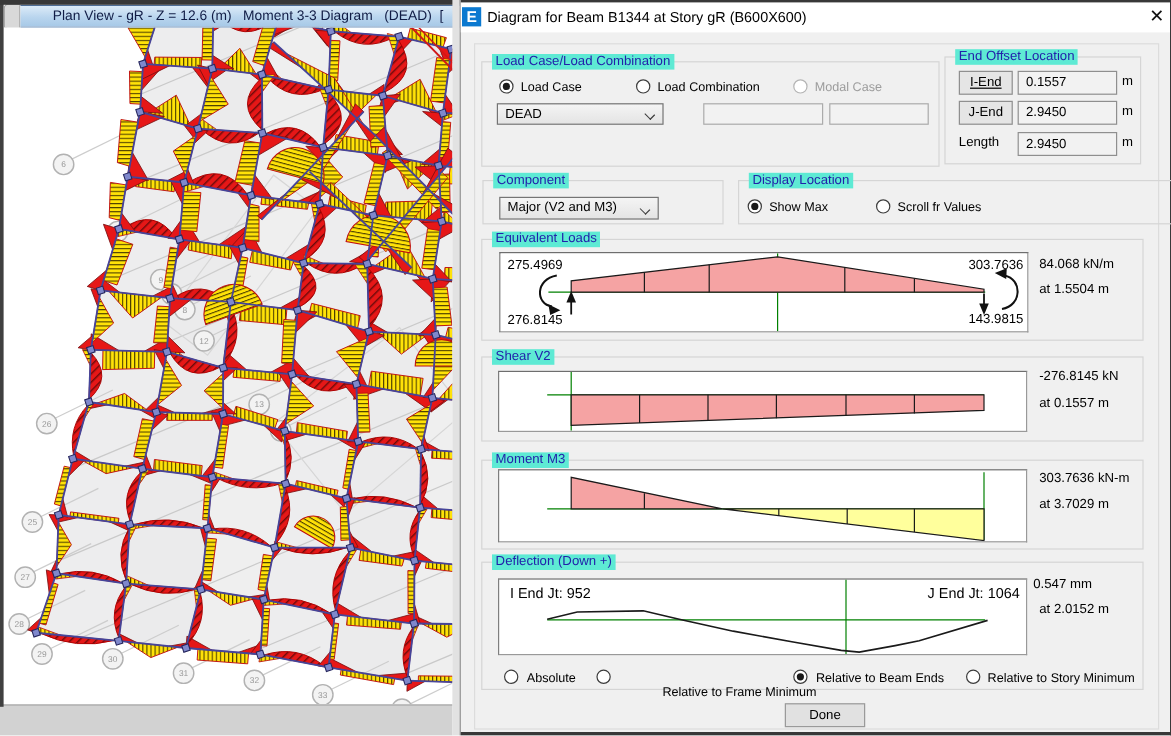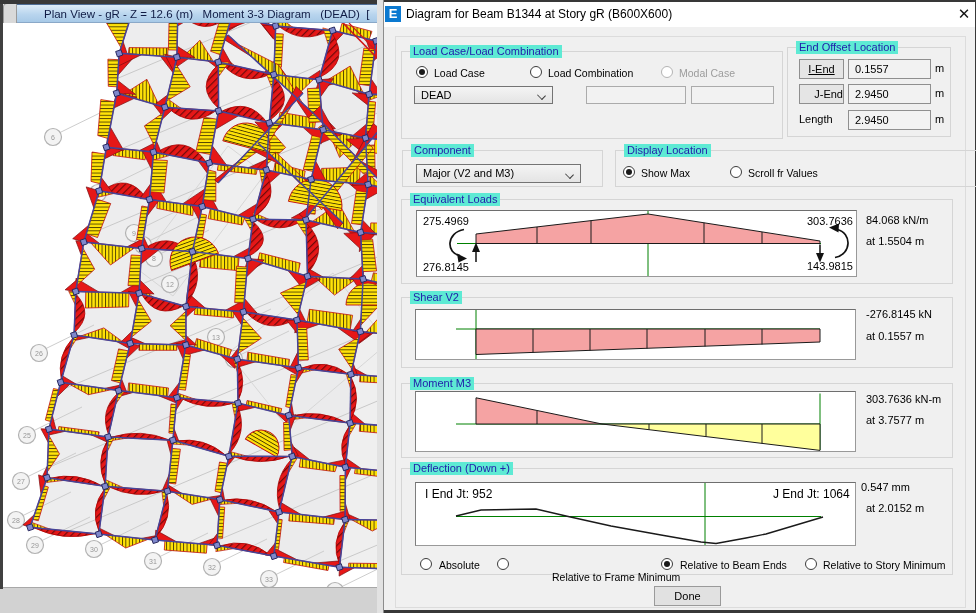--- a/index.html
+++ b/index.html
@@ -884,30 +884,30 @@
 <div class="rlbl dis" style="left:295px; top:67px;">Modal Case</div>
 <div class="combo" style="left:30px; top:86px; width:139px; height:18px; line-height:16px;">DEAD<span class="chev"></span></div>
 <div class="tbox" style="left:202px; top:86px; width:100px; height:18px;"></div>
 <div class="tbox" style="left:307px; top:86px; width:83px; height:18px;"></div>
 <div class="grp" style="left:403px; top:47px; width:164px; height:90px;">
         <div class="grplbl">End Offset Location</div>
       </div>
 <div class="btn" style="left:415px; top:59px; width:45px; height:20px; line-height:18px;text-decoration:underline;">I-End</div>
 <div class="vbox" style="left:464px; top:59px; width:83px; height:20px; line-height:18px;">0.1557</div>
 <div class="lbl" style="left:551px; top:62px;">m</div>
-<div class="btn" style="left:415px; top:84px; width:45px; height:20px; line-height:18px;text-align:right;">J-End</div>
+<div class="btn" style="left:415px; top:84px; width:45px; height:20px; line-height:18px;">J-End</div>
 <div class="vbox" style="left:464px; top:84px; width:83px; height:20px; line-height:18px;">2.9450</div>
 <div class="lbl" style="left:551px; top:87px;">m</div>
 <div class="lbl" style="left:415px; top:113px;">Length</div>
 <div class="vbox" style="left:464px; top:110px; width:83px; height:20px; line-height:18px;">2.9450</div>
 <div class="lbl" style="left:551px; top:113px;">m</div>
 <div class="grp" style="left:18px; top:150px; width:201px; height:37px;">
         <div class="grplbl">Component</div>
       </div>
-<div class="combo" style="left:32px; top:164px; width:165px; height:19px; line-height:17px;">Major (V2 and M3)<span class="chev" style="top:6px;"></span></div>
+<div class="combo" style="left:32px; top:164px; width:133px; height:19px; line-height:17px;">Major (V2 and M3)<span class="chev" style="top:6px;"></span></div>
 <div class="grp" style="left:231px; top:150px; width:408px; height:37px;">
         <div class="grplbl">Display Location</div>
       </div>
 <div class="radio sel" style="left:239px; top:166px;"></div>
 <div class="rlbl" style="left:257px; top:167px;">Show Max</div>
 <div class="radio" style="left:346px; top:166px;"></div>
 <div class="rlbl" style="left:364px; top:167px;">Scroll fr Values</div>
 <div class="grp" style="left:17px; top:199px; width:552px; height:85px;">
         <div class="grplbl">Equivalent Loads</div>
       </div>
@@ -959,21 +959,21 @@
 <line x1="40" y1="32" x2="404" y2="32" stroke="#008000" stroke-width="1"></line>
 <line x1="404" y1="1.5" x2="404" y2="58" stroke="#008000" stroke-width="1"></line>
 <polygon points="60,32 60,5.8 186,32" fill="#f5a3a3" stroke="#1a1a1a" stroke-width="1"></polygon>
 <line x1="121" y1="32" x2="121" y2="19" stroke="#1a1a1a" stroke-width="1"></line>
 <polygon points="186,32 404,32 404,58.4" fill="#ffff9c" stroke="#1a1a1a" stroke-width="1"></polygon>
 <line x1="233" y1="32" x2="233" y2="37.7" stroke="#1a1a1a" stroke-width="1"></line>
 <line x1="290" y1="32" x2="290" y2="44.6" stroke="#1a1a1a" stroke-width="1"></line>
 <line x1="346" y1="32" x2="346" y2="51.4" stroke="#1a1a1a" stroke-width="1"></line>
 </svg>
 <div class="ann" style="left:482px; top:393px;">303.7636 kN-m</div>
-<div class="ann" style="left:482px; top:414px;">at 3.7577 m</div>
+<div class="ann" style="left:482px; top:414px;">at 3.7029 m</div>
 <div class="grp" style="left:17px; top:468px; width:552px; height:107px;">
         <div class="grplbl">Deflection (Down +)</div>
       </div>
 <div class="wbox" style="left:31px; top:482px; width:441px; height:64px;"></div>
 <svg class="abs" style="left:32px; top:483px;" width="439" height="62" viewBox="0 0 439 62">
 <line x1="40" y1="33.5" x2="405" y2="33.5" stroke="#008000" stroke-width="1"></line>
 <line x1="289" y1="0" x2="289" y2="62" stroke="#008000" stroke-width="1"></line>
 <polyline points="40,33 65,27 120,26 150,33 195,43 245,52 285,59 300,60.5 330,55 350,51 407,34" fill="none" stroke="#1a1a1a" stroke-width="1.4"></polyline>
 </svg>
 <div class="ann" style="left:41px; top:487px; font-size:12px;">I End Jt: 952</div>

